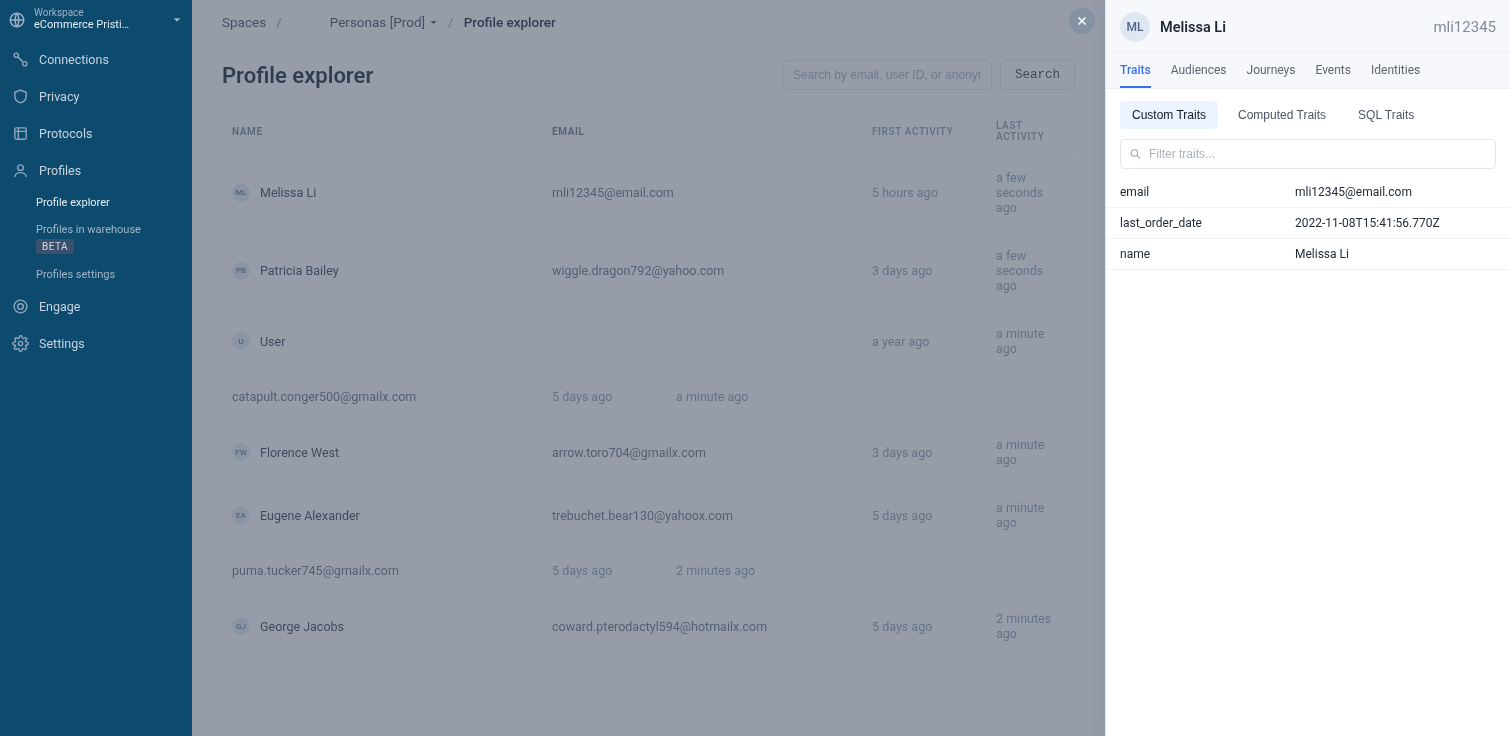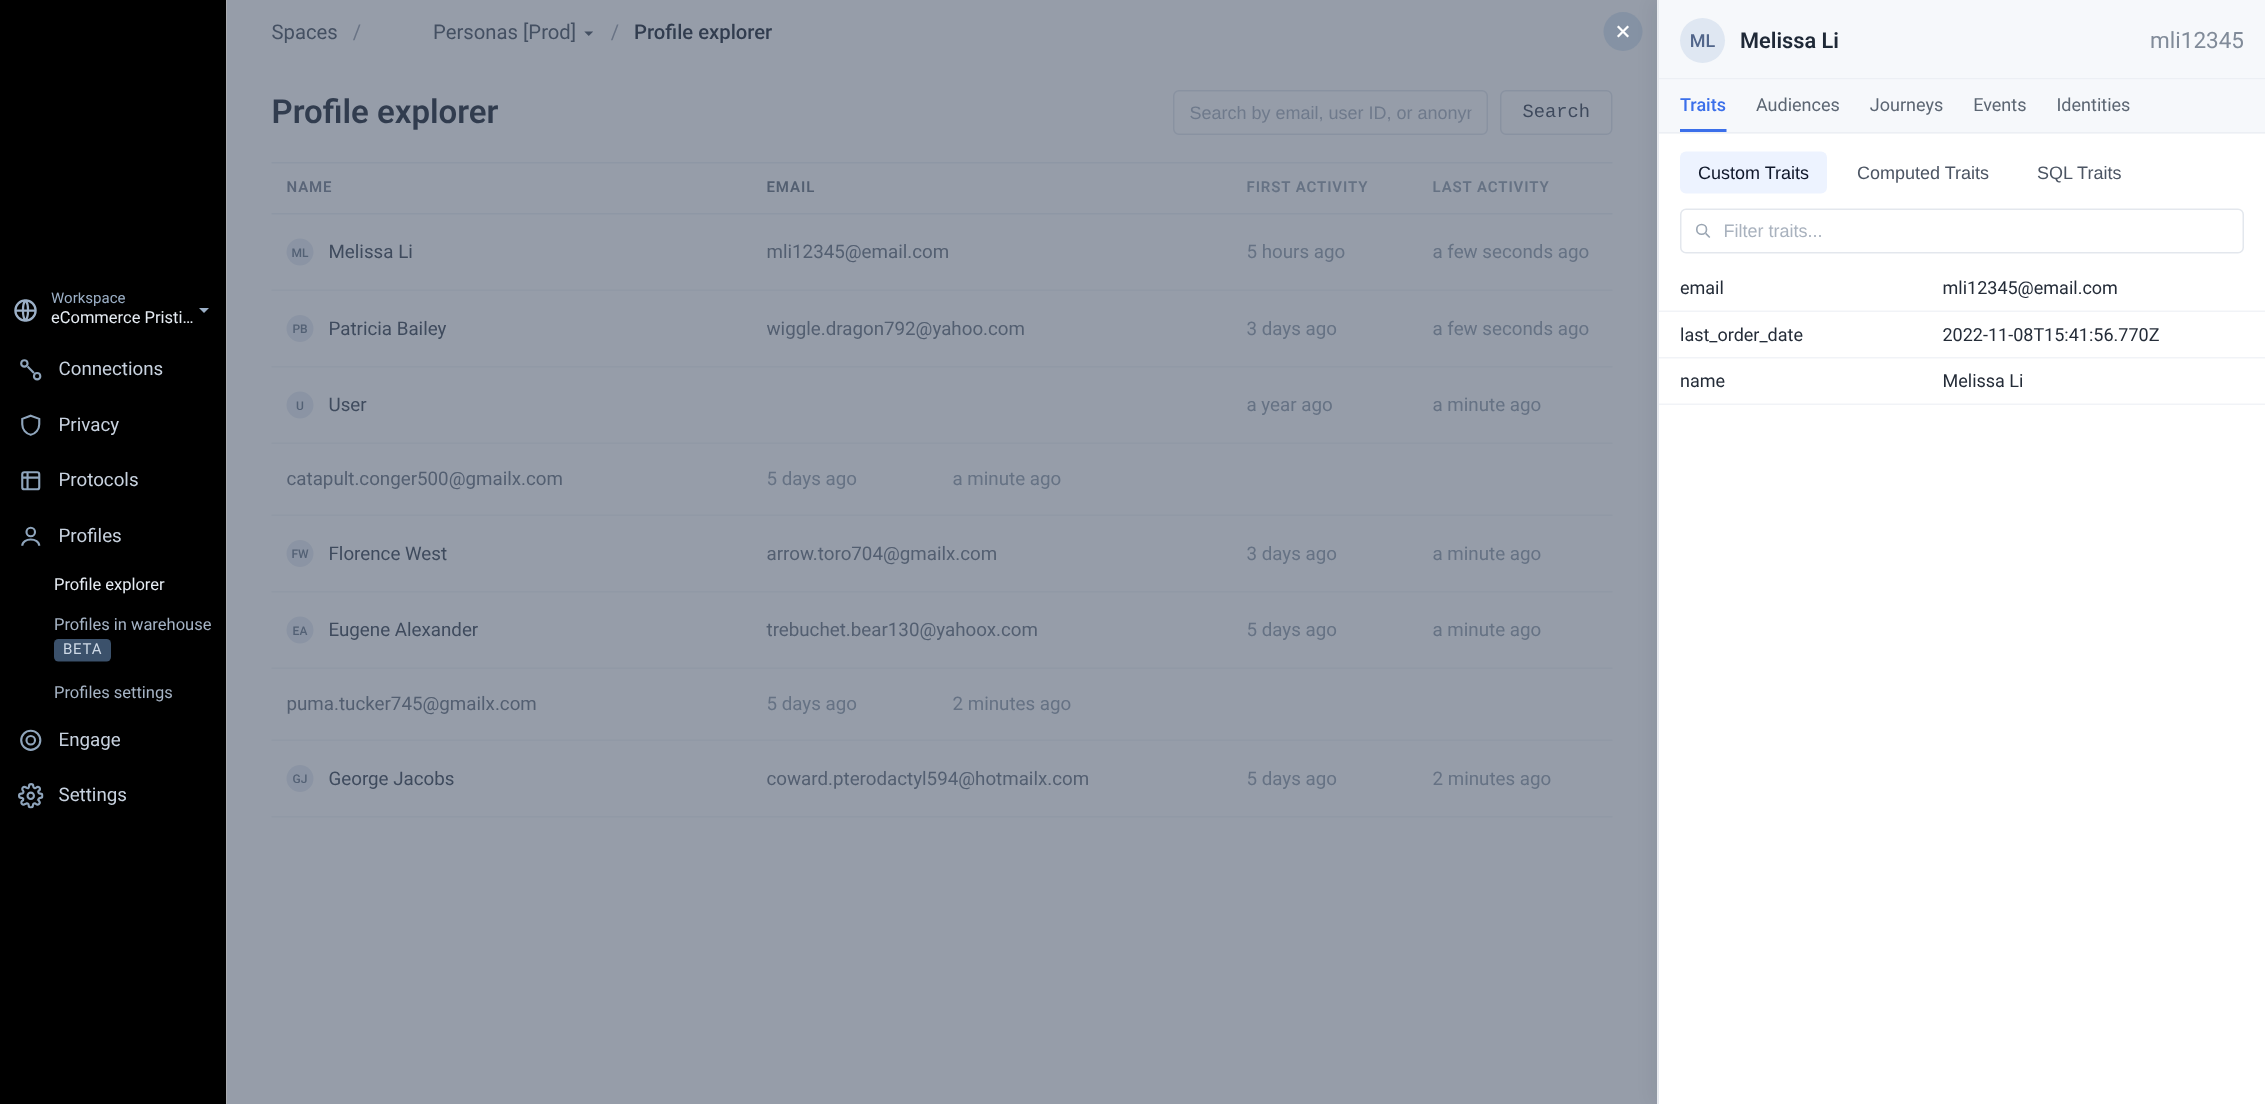--- a/index.html
+++ b/index.html
@@ -1,28 +1,27 @@
 <!DOCTYPE html>
 <html><head>
 <meta charset="utf-8">
 <style>
   * { box-sizing: border-box; margin: 0; padding: 0; }
   html, body { height: 100%; width: 100%; font-family: -apple-system, BlinkMacSystemFont, "Segoe UI", Roboto, Helvetica, Arial, sans-serif; color:#1f2937; background:#f5f7fa; }
   body { display:flex; overflow:hidden; }
 
   
   .sidebar {
-    width:151px;
-    background:#000000; 
+    width:192px;
+    background:#0c4a6e; 
     color:#d4dbe4;
     display:flex;
     flex-direction:column;
     padding-top:4px;
     flex-shrink:0;
-    justify-content:center;
   }
   .ws-block {
     display:flex;
     align-items:center;
     padding:4px 10px 10px 8px;
     position:relative;
     cursor:pointer;
   }
   .ws-icon {
     width:18px; height:18px; margin-right:8px;

